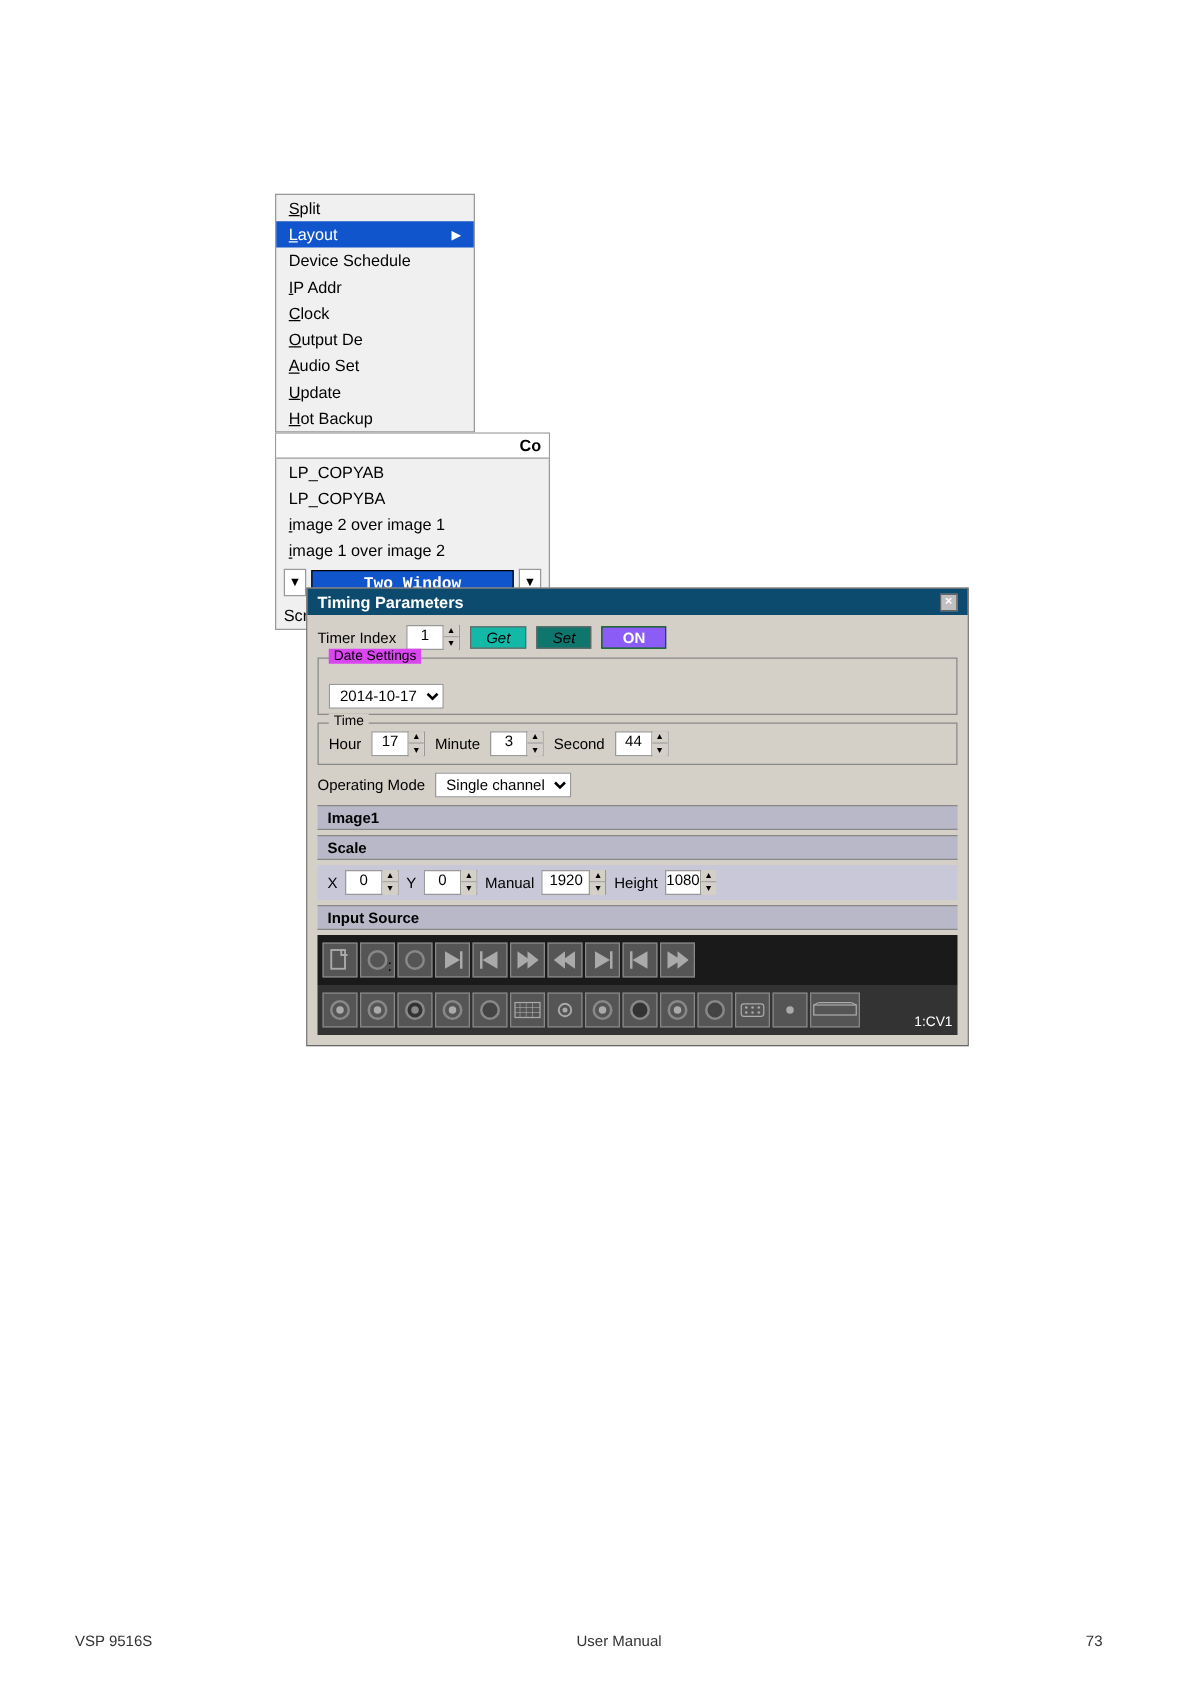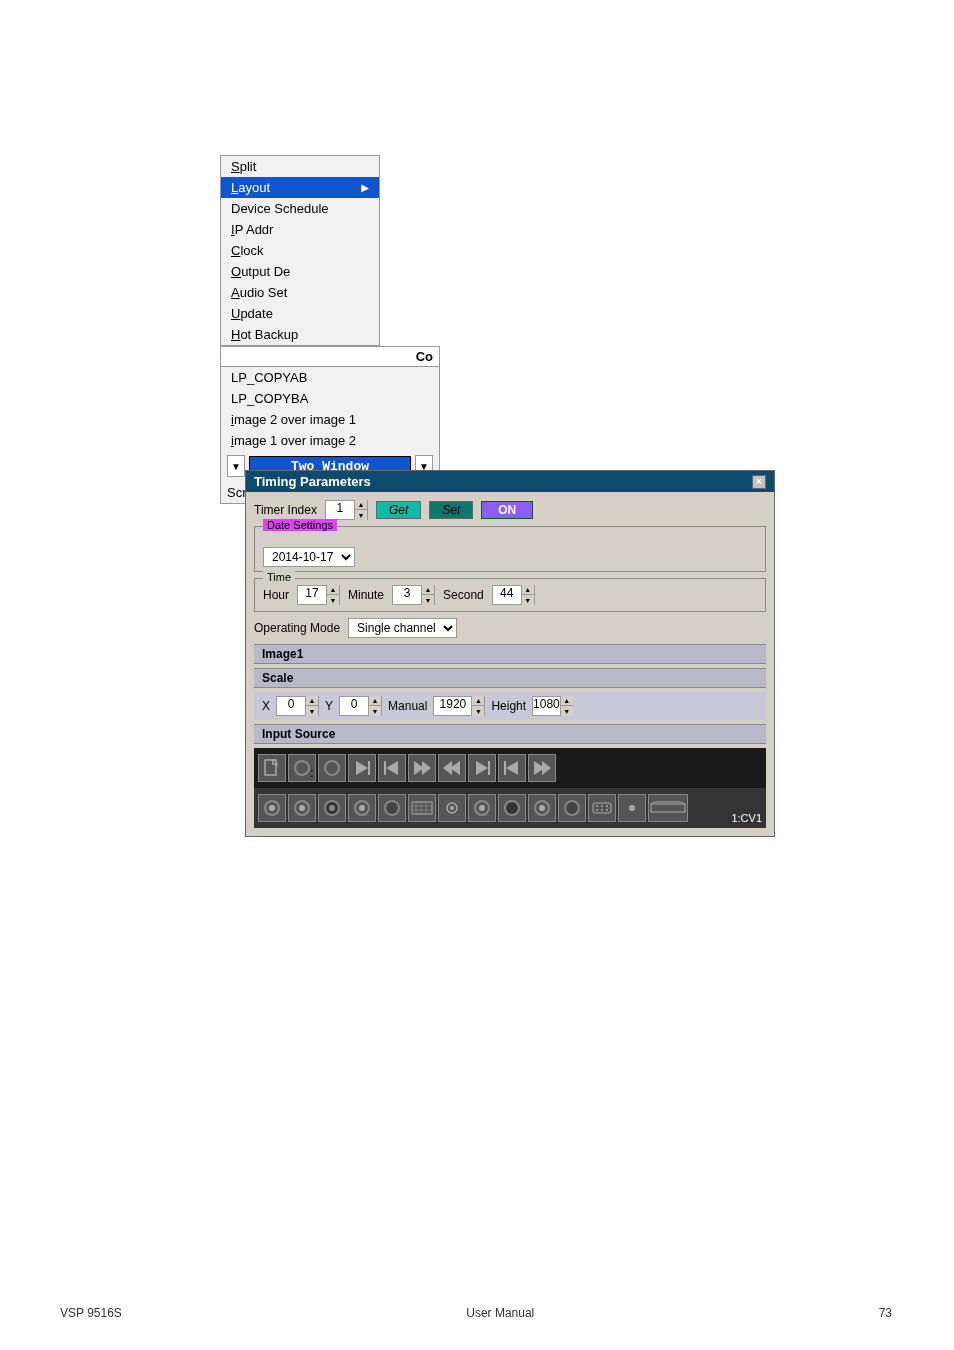--- a/index.html
+++ b/index.html
@@ -369,21 +369,21 @@
       top: 765px;
       left: 310px;
       font-size: 13px;
     }
 
     
     .footer {
       position: absolute;
       bottom: 30px;
       left: 0;
-      right: 2px;
+      right: 12px;
       display: flex;
       justify-content: space-between;
       padding: 0 60px;
       font-size: 12px;
       color: #333;
       align-items: center;
     }
   </style>
 </head>
 <body>

